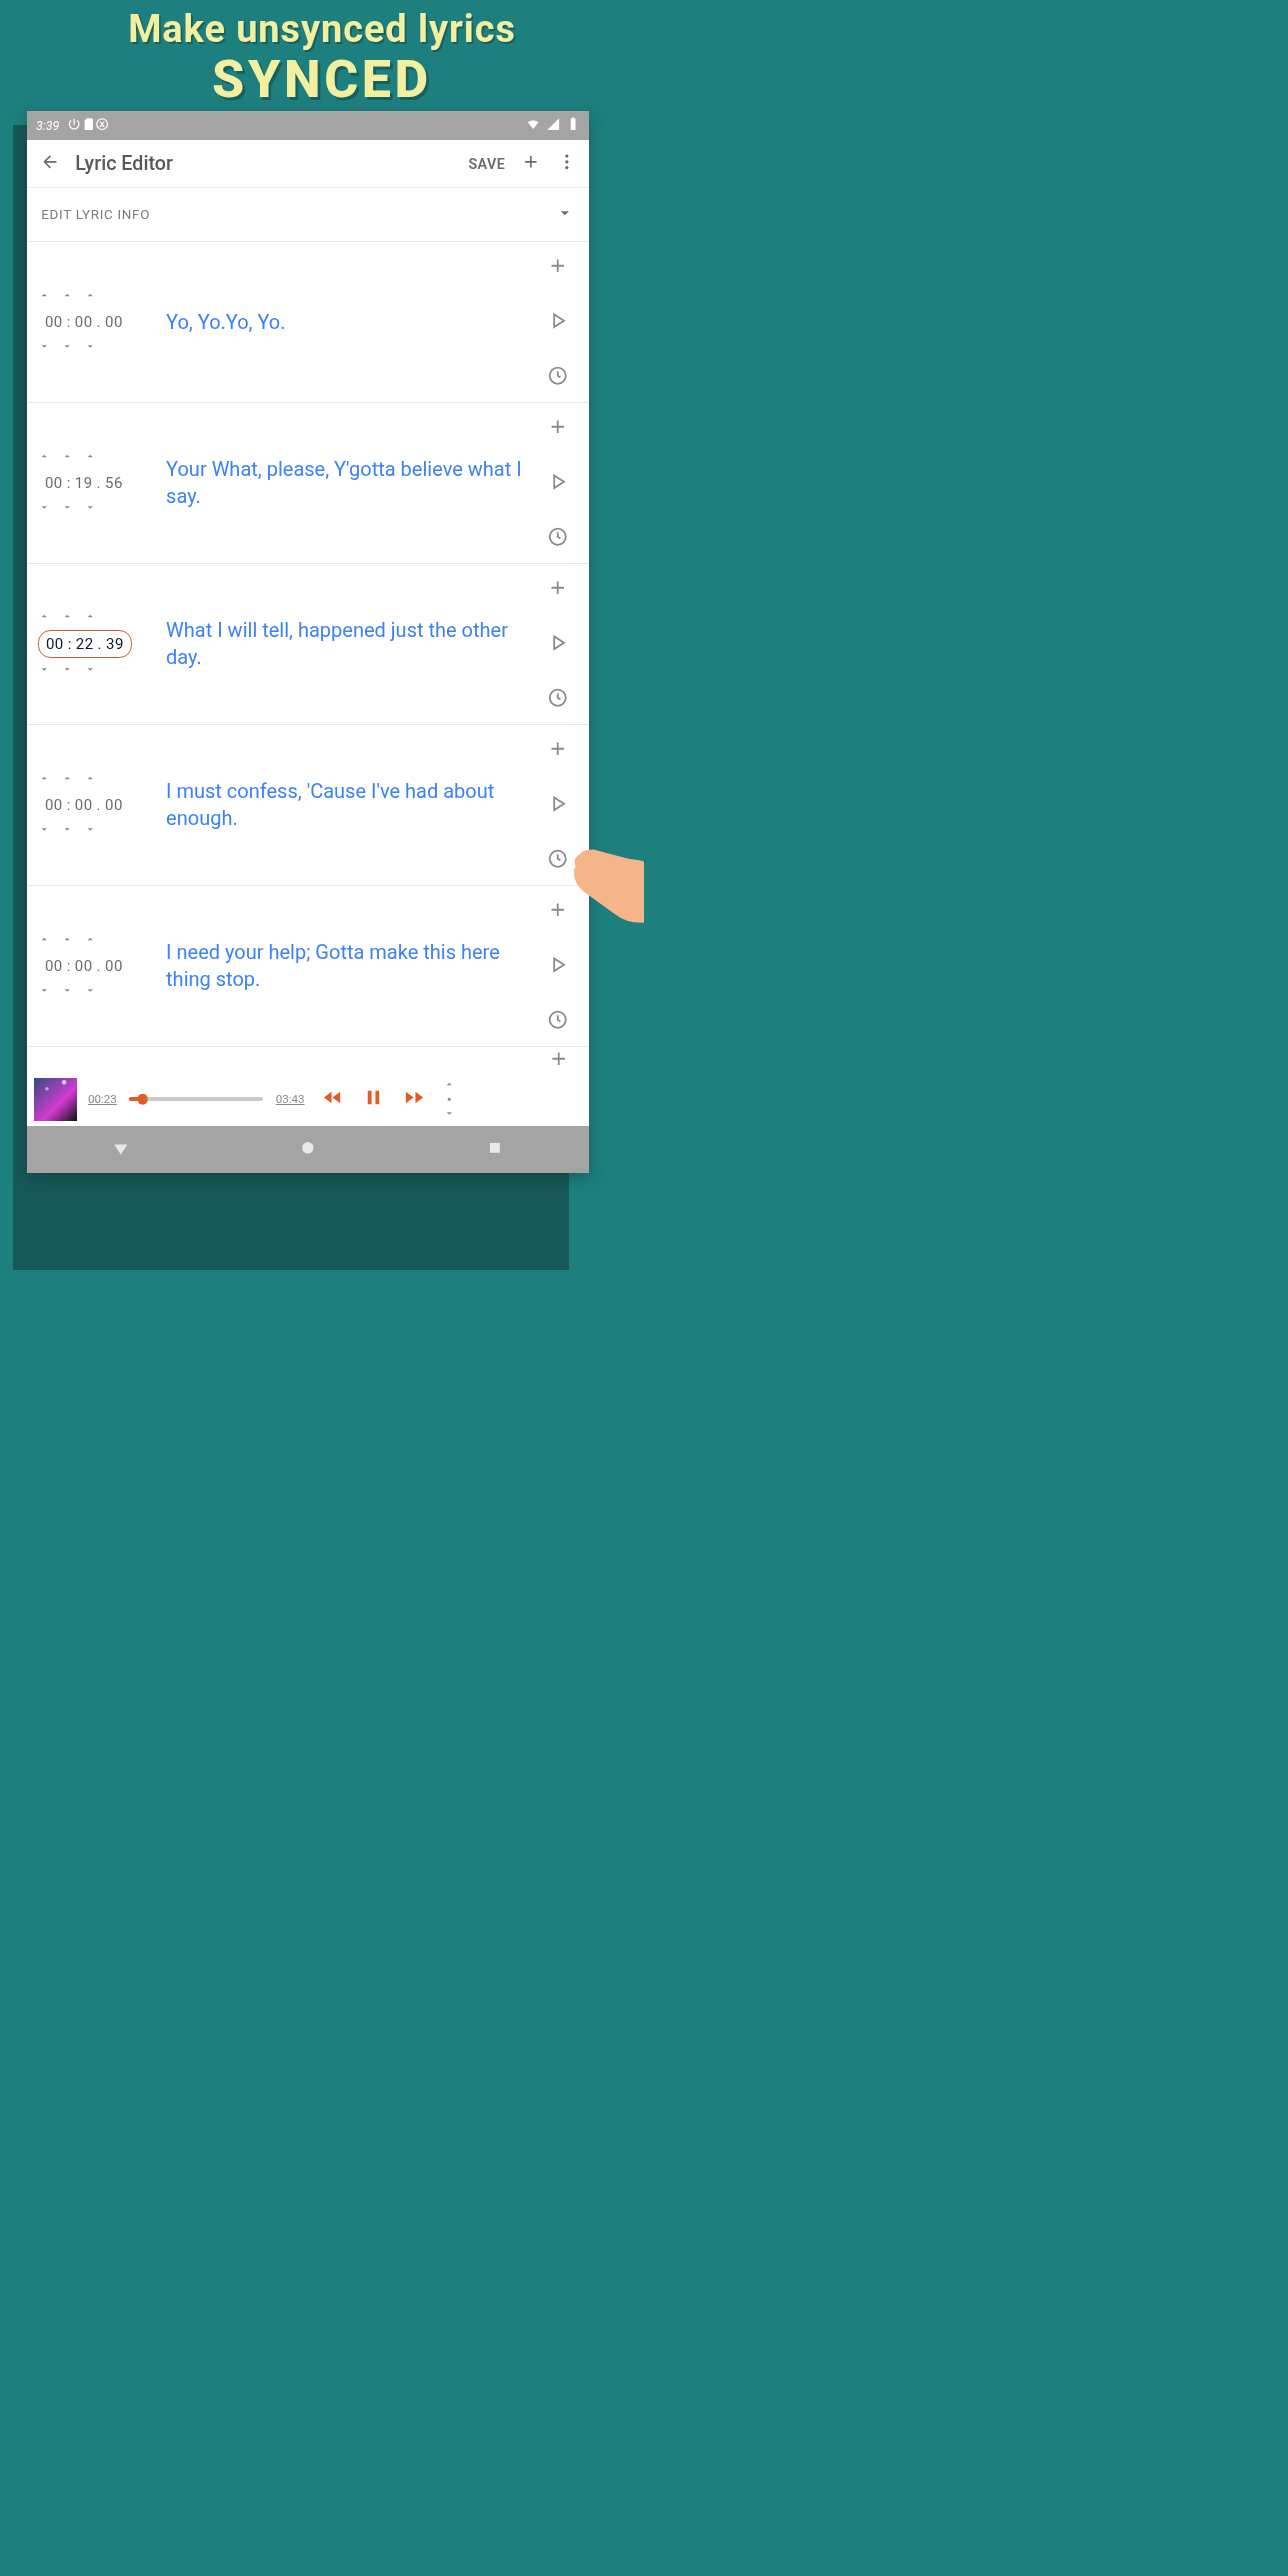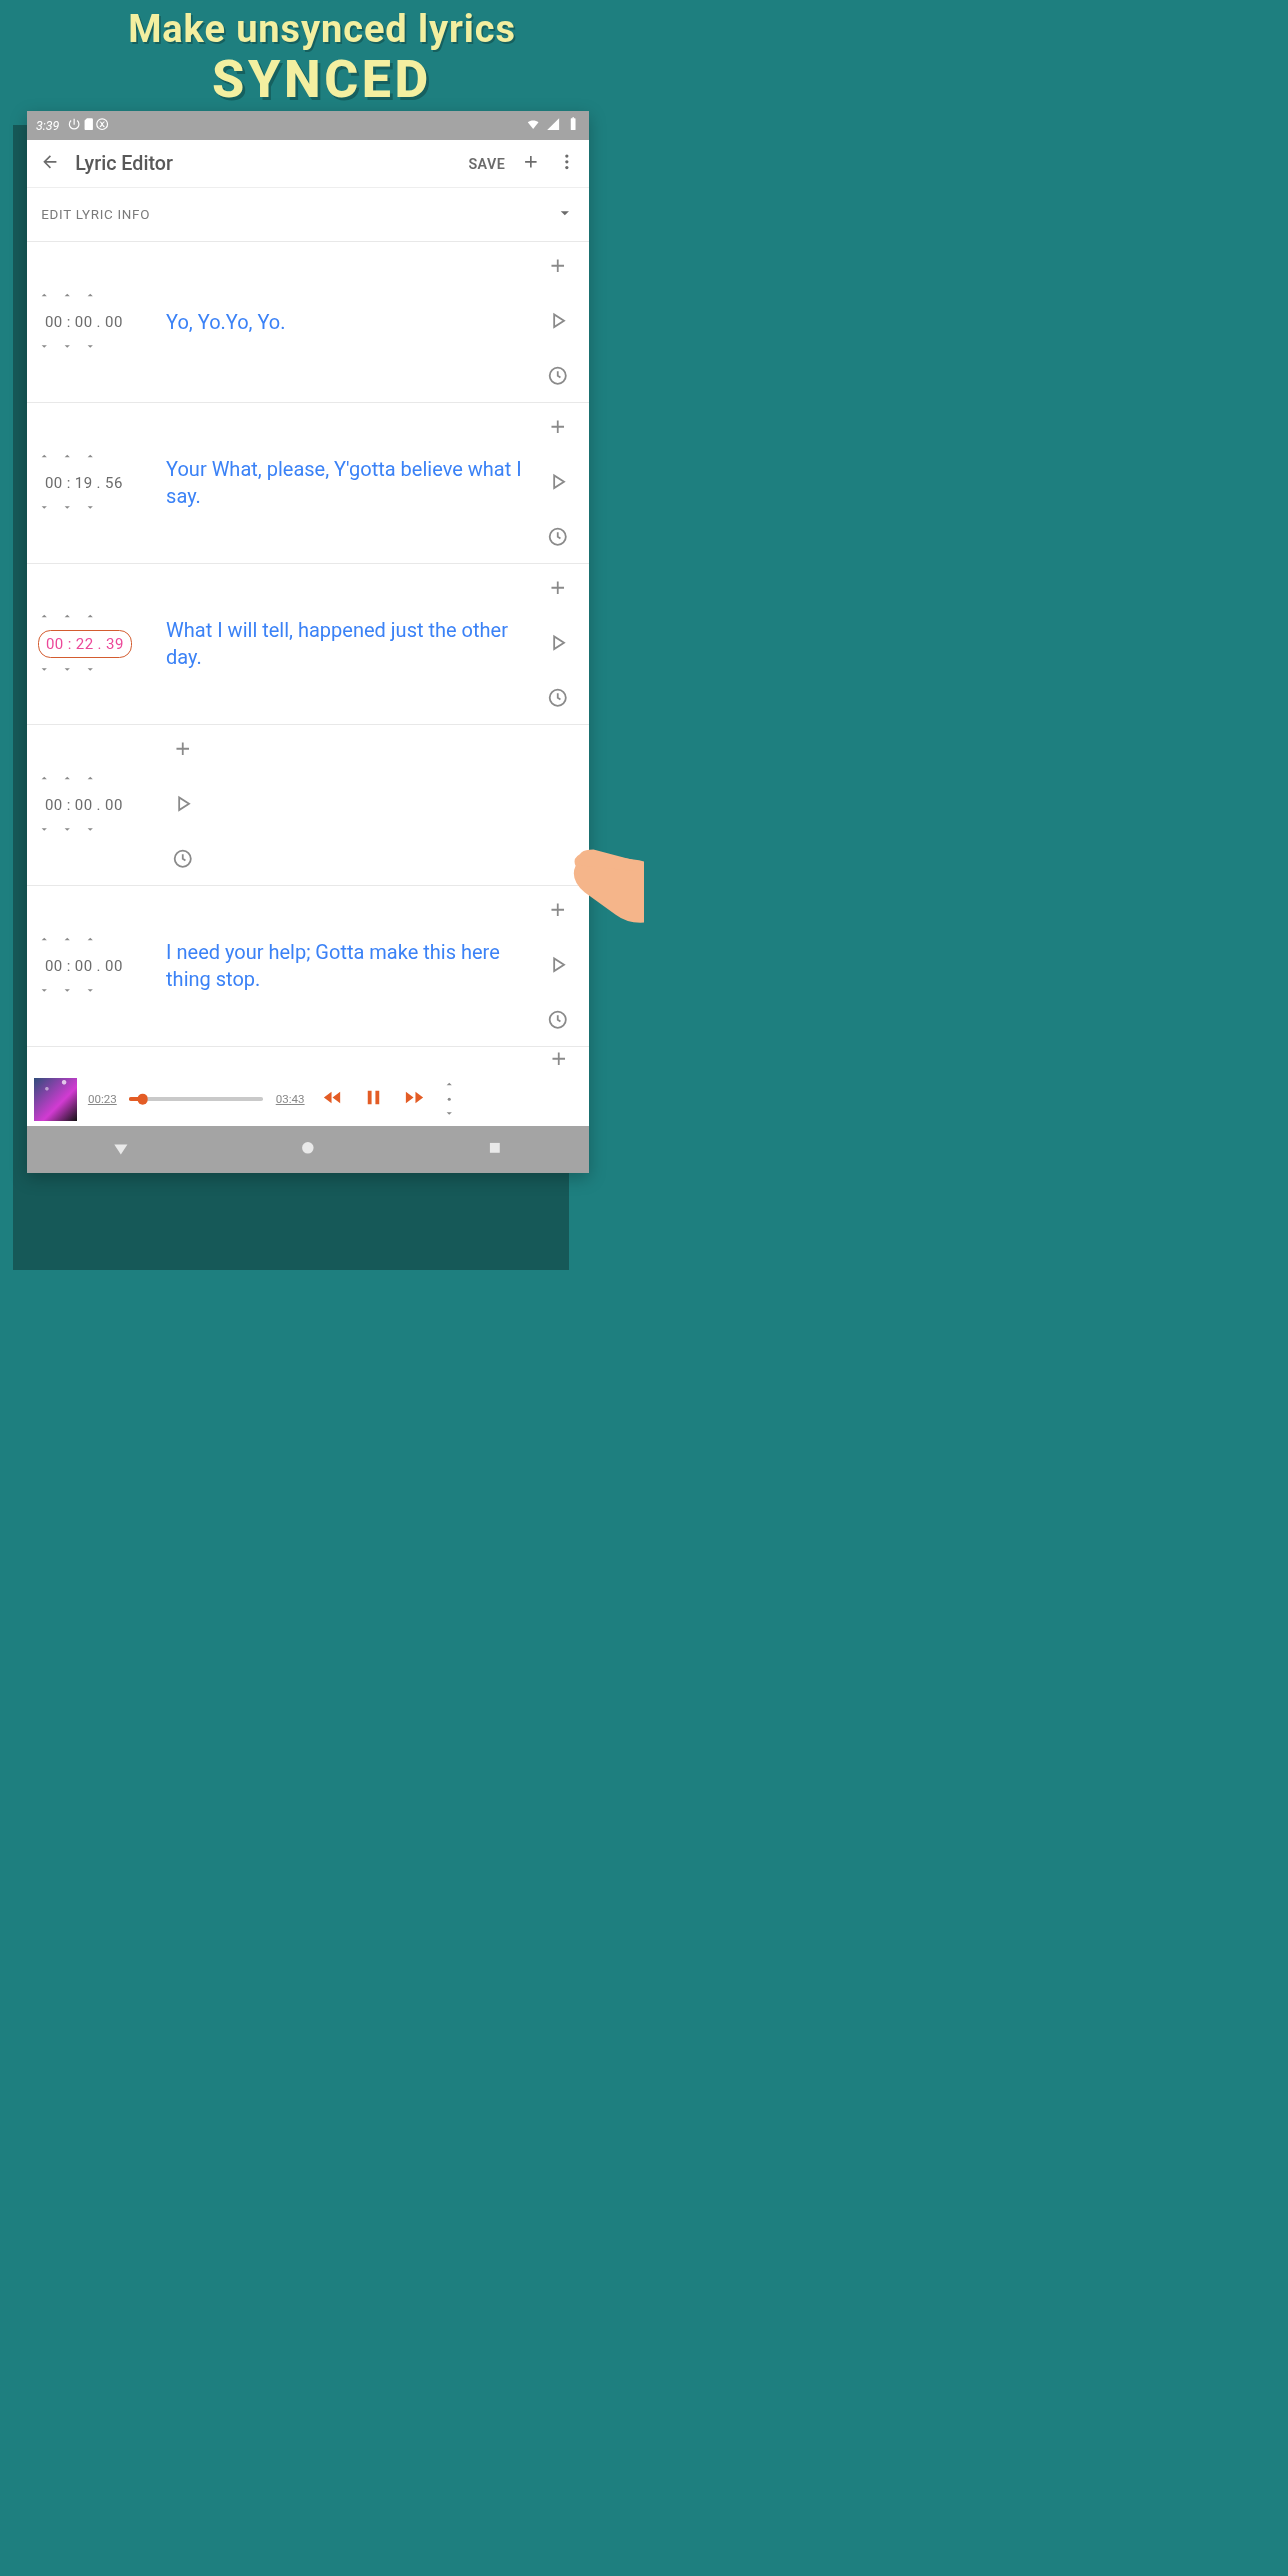--- a/index.html
+++ b/index.html
@@ -32,21 +32,21 @@
 .inforow { height:54px; display:flex; align-items:center; padding:0 14.3px; border-bottom:0.9px solid #e8e8e8; }
 .inforow span { font-size:13.4px; letter-spacing:0.7px; color:#7a7a7a; }
 
 
 .list { }
 .row { display:flex; align-items:center; min-height:161px; padding:10.7px 9px 10.7px 10.7px; border-bottom:0.9px solid #e8e8e8; position:relative; }
 .tscol { width:123px; display:flex; flex-direction:column; align-items:flex-start; gap:5px; }
 .tsarrows { display:flex; gap:10.7px; }
 .tsarrows svg { width:12.5px; height:12.5px; fill:#8a8a8a; }
 .tsval { font-size:15px; color:#6c6c6c; letter-spacing:0.4px; padding:3.6px 7.2px; border-radius:12.5px; }
-.row.hl .tsval { border:1.8px solid #d35c2f; color:#ec4899; }
+.row.hl .tsval { border:1.8px solid #d35c2f; color:#0f172a; }
 .lyric { flex:1; font-size:20px; color:#3b82f6; line-height:1.35; padding:0 5.4px; }
 .actcol { width:45px; display:flex; flex-direction:column; align-items:center; justify-content:space-between; height:134px; }
 .actcol svg { width:21.5px; height:21.5px; fill:none; stroke:#8a8a8a; stroke-width:2; }
 .actcol .plus svg { stroke:#8a8a8a; }
 .actcol .play svg { fill:none; stroke:#8a8a8a; }
 
 
 .player { height:54px; display:flex; align-items:center; padding:0 7.2px; gap:10.7px; }
 .player .art { width:43px; height:43px; background:linear-gradient(135deg,#2f4d7a 0%,#d23bd2 60%,#111 100%); position:relative; }
 .player .art::after{content:"";position:absolute;inset:0;background:radial-gradient(circle at 70% 10%,rgba(255,255,255,.7) 1.8px,transparent 2.7px),radial-gradient(circle at 30% 25%,rgba(255,255,255,.5) 1.3px,transparent 2.2px);}
@@ -273,20 +273,21 @@
                 <path d="M7 10l5 5 5-5z"></path>
               </svg></span>
           <span><svg viewBox="0 0 24 24">
                 <path d="M7 10l5 5 5-5z"></path>
               </svg></span>
           <span><svg viewBox="0 0 24 24">
                 <path d="M7 10l5 5 5-5z"></path>
               </svg></span>
         </div>
       </div>
+      <div class="lyric">I must confess, 'Cause I've had about enough.</div>
       <div class="actcol">
         <span class="plus"><svg viewBox="0 0 24 24">
               <path d="M12 5v14M5 12h14"></path>
             </svg></span>
         <span class="play"><svg viewBox="0 0 24 24">
               <path d="M8 5v14l11-7z"></path>
             </svg></span>
         <span><svg viewBox="0 0 24 24">
               <circle cx="12" cy="12" r="9"></circle>
               <path d="M12 7v5l3 2"></path>

